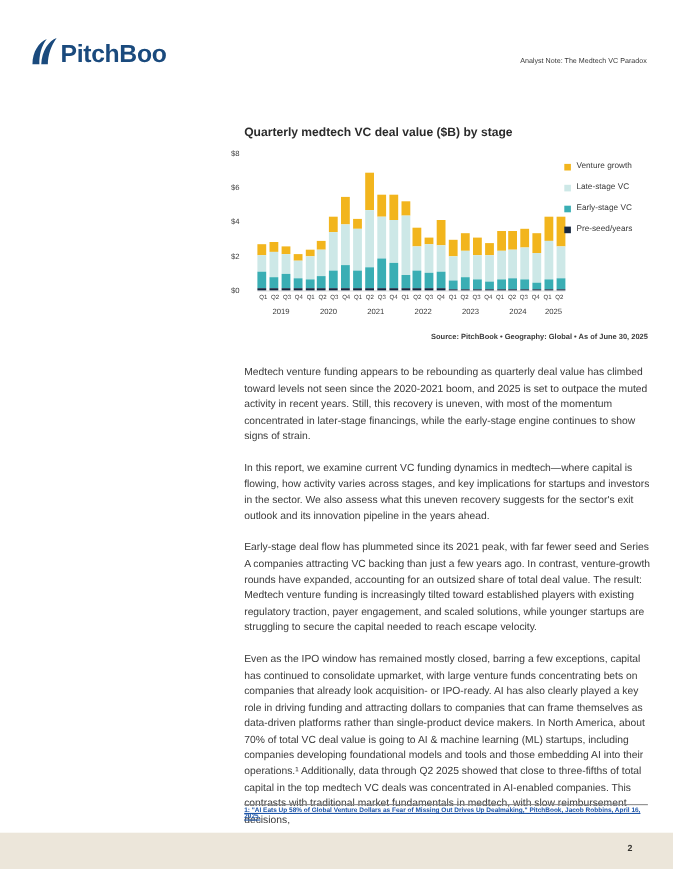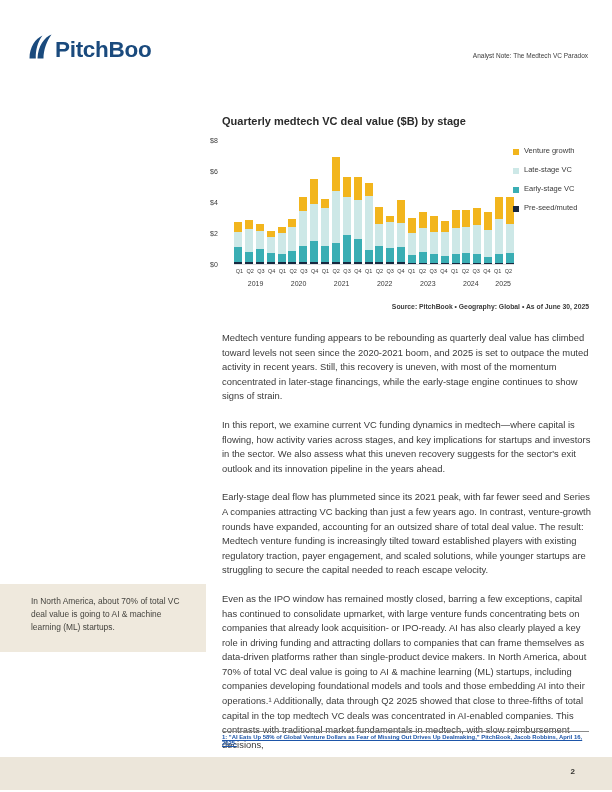--- a/index.html
+++ b/index.html
@@ -278,36 +278,33 @@
         <div class="legend-item">
           <span class="swatch" style="background: rgb(205, 232, 231);"></span>
           <span class="legend-label">Late-stage VC</span>
         </div>
         <div class="legend-item">
           <span class="swatch" style="background: rgb(58, 174, 180);"></span>
           <span class="legend-label">Early-stage VC</span>
         </div>
         <div class="legend-item">
           <span class="swatch" style="background: rgb(23, 39, 63);"></span>
-          <span class="legend-label">Pre-seed/muted</span>
+          <span class="legend-label">Pre-seed/years</span>
         </div>
       </div>
   </div>
   <div class="source-note">Source: PitchBook  •  Geography: Global  •  As of June 30, 2025</div>
 
   <div class="body-col">
     <p>Medtech venture funding appears to be rebounding as quarterly deal value has climbed toward levels not seen since the 2020-2021 boom, and 2025 is set to outpace the muted activity in recent years. Still, this recovery is uneven, with most of the momentum concentrated in later-stage financings, while the early-stage engine continues to show signs of strain.</p>
     <p>In this report, we examine current VC funding dynamics in medtech—where capital is flowing, how activity varies across stages, and key implications for startups and investors in the sector. We also assess what this uneven recovery suggests for the sector's exit outlook and its innovation pipeline in the years ahead.</p>
     <p>Early-stage deal flow has plummeted since its 2021 peak, with far fewer seed and Series A companies attracting VC backing than just a few years ago. In contrast, venture-growth rounds have expanded, accounting for an outsized share of total deal value. The result: Medtech venture funding is increasingly tilted toward established players with existing regulatory traction, payer engagement, and scaled solutions, while younger startups are struggling to secure the capital needed to reach escape velocity.</p>
     <p>Even as the IPO window has remained mostly closed, barring a few exceptions, capital has continued to consolidate upmarket, with large venture funds concentrating bets on companies that already look acquisition- or IPO-ready. AI has also clearly played a key role in driving funding and attracting dollars to companies that can frame themselves as data-driven platforms rather than single-product device makers. In North America, about 70% of total VC deal value is going to AI &amp; machine learning (ML) startups, including companies developing foundational models and tools and those embedding AI into their operations.¹ Additionally, data through Q2 2025 showed that close to three-fifths of total capital in the top medtech VC deals was concentrated in AI-enabled companies. This contrasts with traditional market fundamentals in medtech, with slow reimbursement decisions,</p>
   </div>
 
-  <div class="callout">
-    <div class="callout-text">In North America, about 70% of total VC deal value is going to AI &amp; machine learning (ML) startups.</div>
-  </div>
 
   <div class="footnote-rule"></div>
   <a class="footnote-link">1: "AI Eats Up 58% of Global Venture Dollars as Fear of Missing Out Drives Up Dealmaking," PitchBook, Jacob Robbins, April 16, 2025.</a>
 
   <div class="footer-band">
     <div class="page-number">2</div>
   </div>
 
 </div>
 

